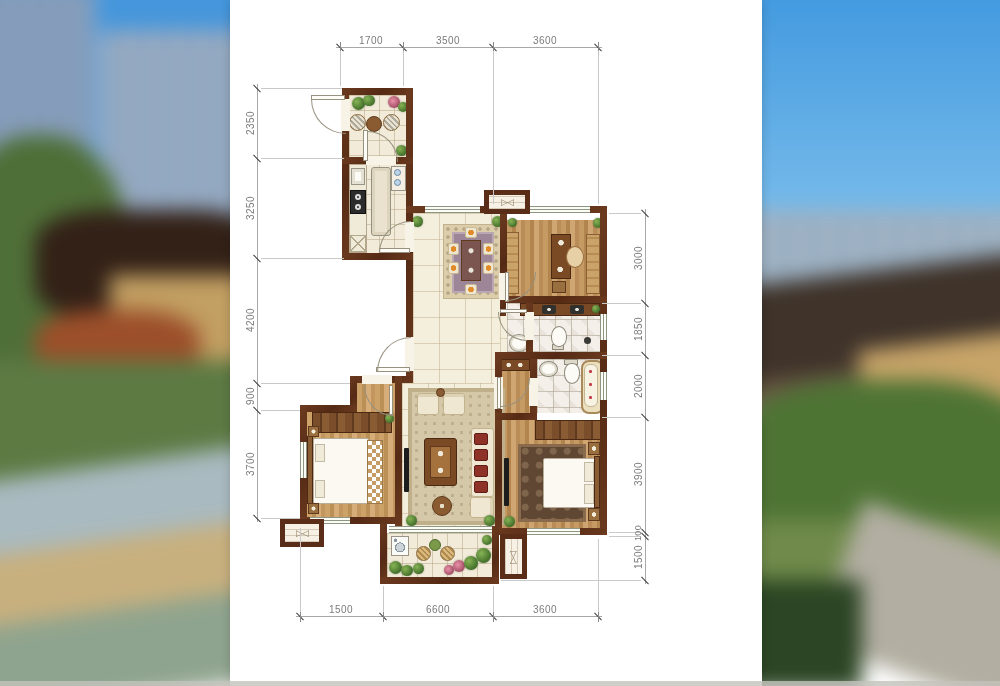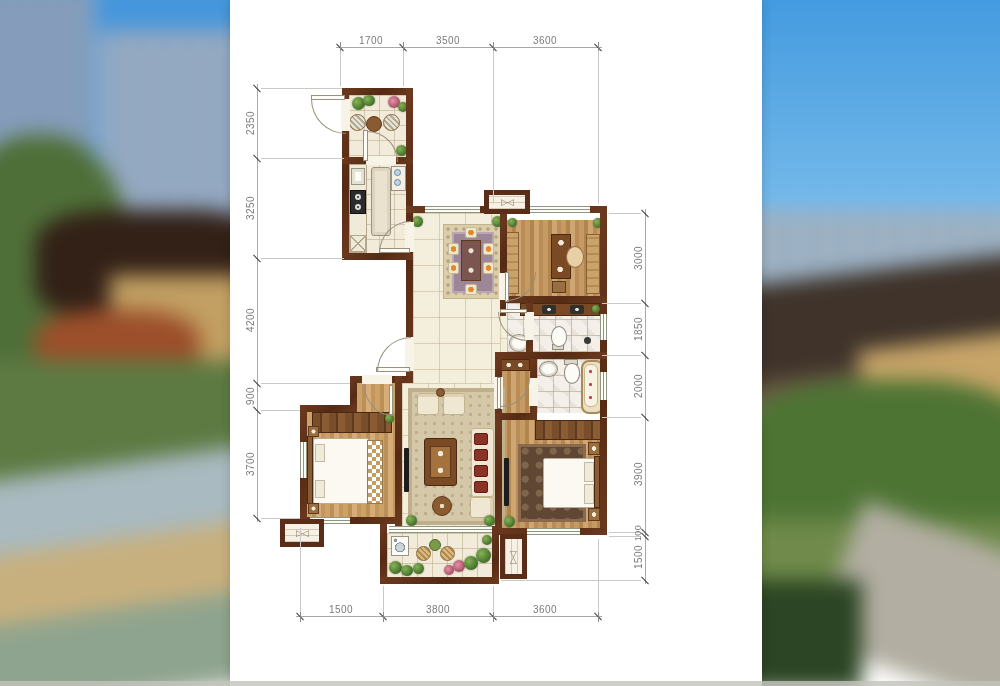--- a/index.html
+++ b/index.html
@@ -342,21 +342,21 @@
   <div class="ext" style="left:501px;top:580px;width:140px;height:1px;"></div>
   <div class="ext" style="left:300px;top:528px;width:1px;height:84px;"></div>
   <div class="ext" style="left:383px;top:586px;width:1px;height:26px;"></div>
   <div class="ext" style="left:493px;top:586px;width:1px;height:26px;"></div>
   <div class="ext" style="left:598px;top:539px;width:1px;height:73px;"></div>
 
   <span class="lbl" style="left:371px;top:40px;">1700</span>
   <span class="lbl" style="left:448px;top:40px;">3500</span>
   <span class="lbl" style="left:545px;top:40px;">3600</span>
   <span class="lbl" style="left:341px;top:609px;">1500</span>
-  <span class="lbl" style="left:438px;top:609px;">3800</span>
+  <span class="lbl" style="left:438px;top:609px;">6600</span>
   <span class="lbl" style="left:545px;top:609px;">3600</span>
   <span class="lbl v" style="left:250px;top:123px;">2350</span>
   <span class="lbl v" style="left:250px;top:208px;">3250</span>
   <span class="lbl v" style="left:250px;top:320px;">4200</span>
   <span class="lbl v" style="left:250px;top:396px;">900</span>
   <span class="lbl v" style="left:250px;top:464px;">3700</span>
   <span class="lbl v" style="left:638px;top:258px;">3000</span>
   <span class="lbl v" style="left:638px;top:329px;">1850</span>
   <span class="lbl v" style="left:638px;top:386px;">2000</span>
   <span class="lbl v" style="left:638px;top:474px;">3900</span>

